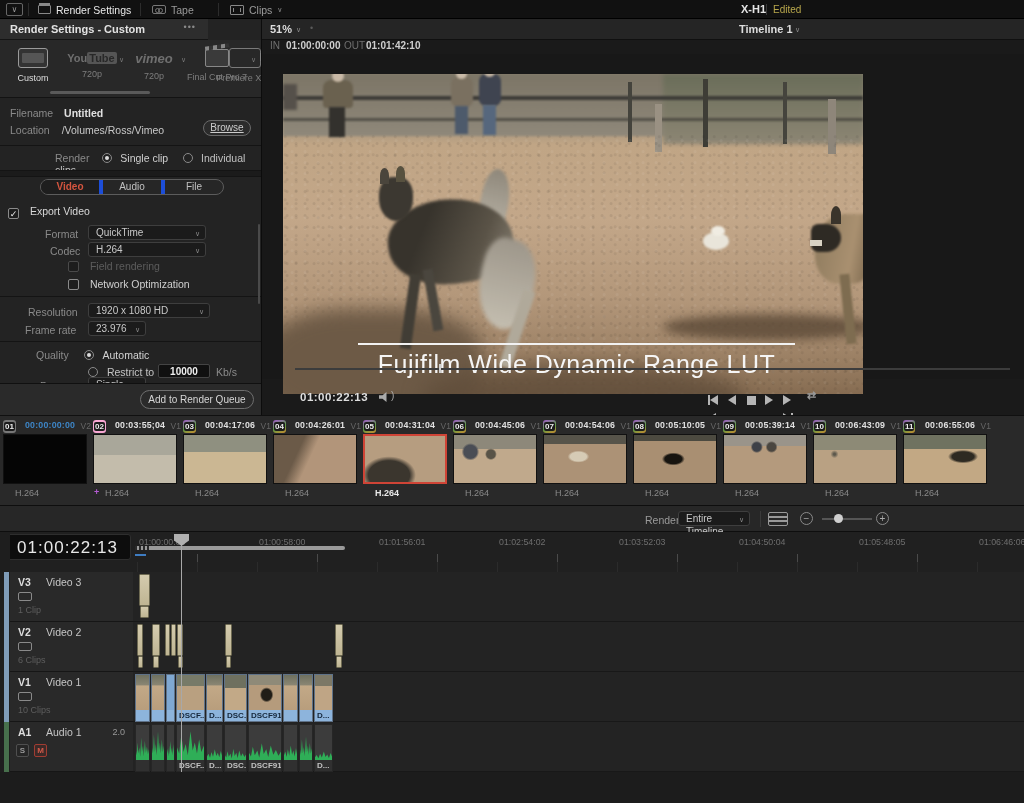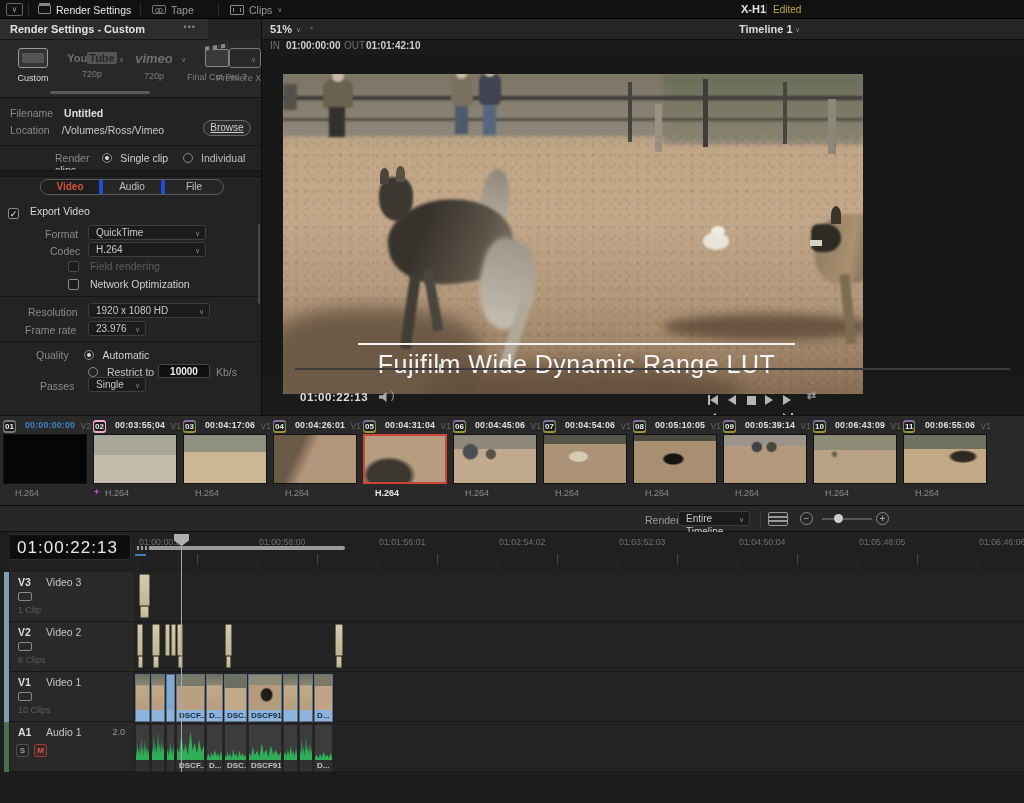--- a/index.html
+++ b/index.html
@@ -280,20 +280,23 @@
     <span style="color:#c4c4c4;margin-left:6px">Restrict to</span>
   </div>
   <div class="numbox" style="left:158px;top:345px;width:52px">10000</div>
   <div class="frow" style="left:216px;top:347px">Kb/s</div>
 
   <div class="frow" style="left:40px;top:361px">Passes</div>
   <div class="drop" style="left:88px;top:358px;width:58px">
     <span>Single</span><span class="dchev">∨</span>
   </div>
 
+  <div id="addq-bar">
+    <div id="addq-btn">Add to Render Queue</div>
+  </div>
   <div class="pscroll"></div>
 </div>
 
 <div id="viewer">
   <div id="v-toolbar">
     <span style="position:absolute;left:8px;top:4px;font-size:11px;font-weight:bold;color:#ddd">51%</span>
     <span class="chev" style="position:absolute;left:34px;top:7px">∨</span>
     <span style="position:absolute;left:48px;top:4px;color:#5a5a5a;font-size:9px">•</span>
     <span style="position:absolute;left:477px;top:4px;font-size:11px;font-weight:bold;color:#ddd">Timeline 1</span>
     <span class="chev" style="position:absolute;left:533px;top:7px">∨</span>

